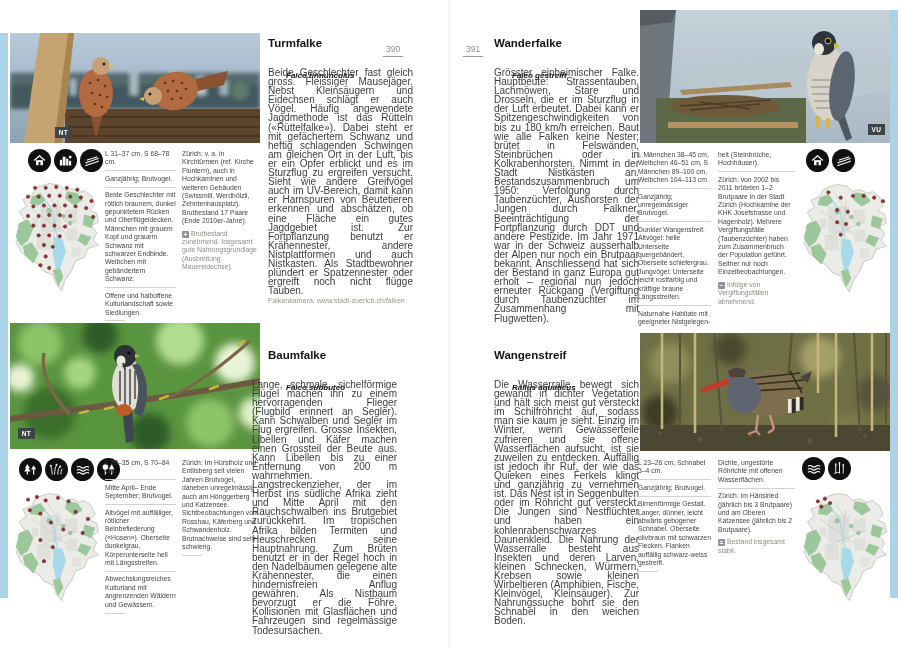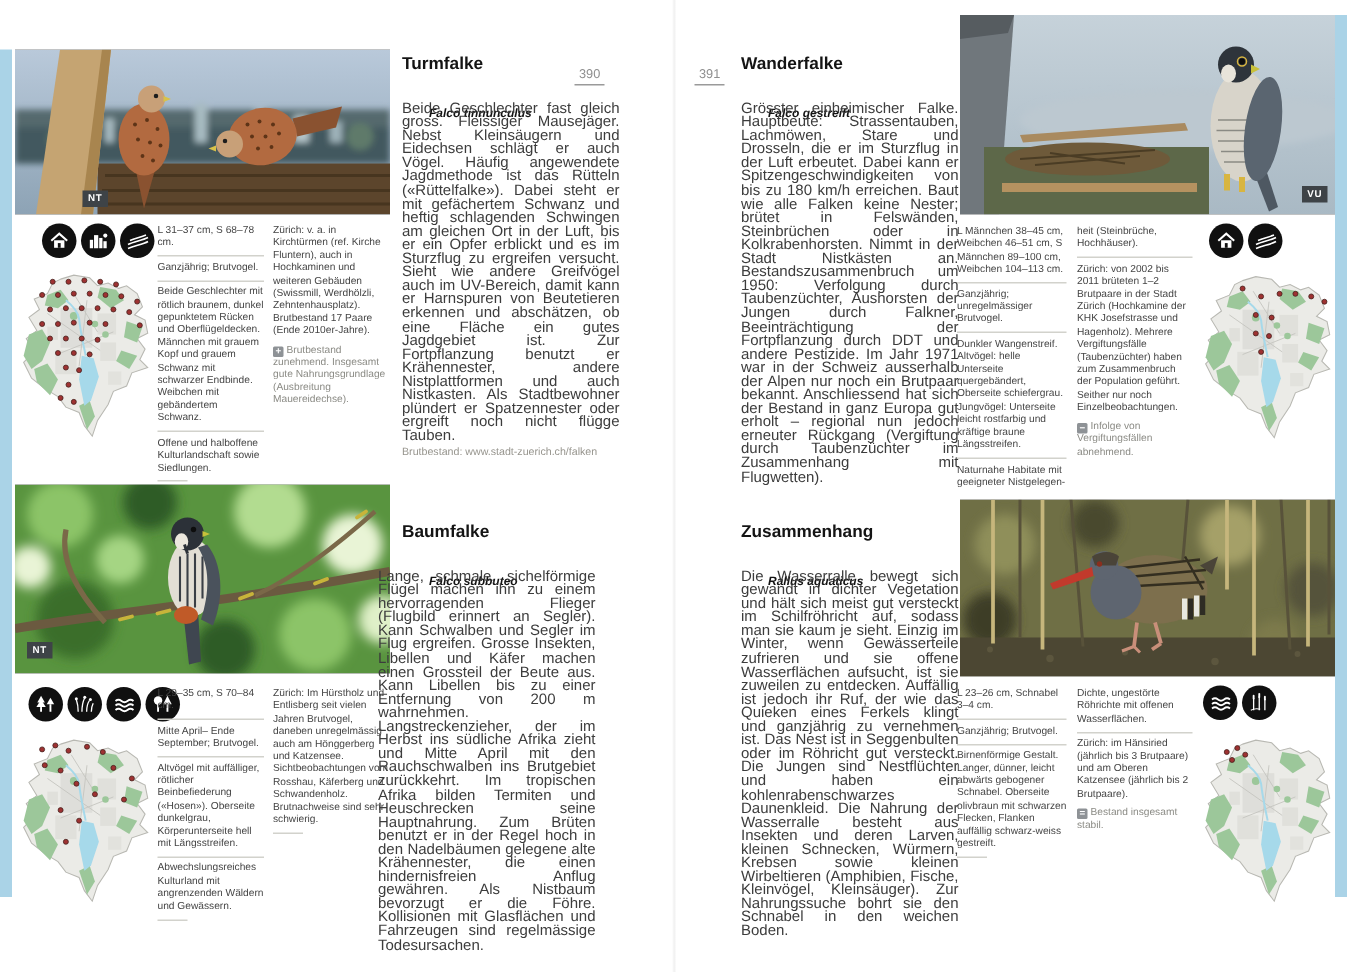--- a/index.html
+++ b/index.html
@@ -139,21 +139,21 @@
             <circle cx="171" cy="65" r="1.3"></circle>
         </g>
       </g>
     </svg>
     <div class="status" style="left:45px;top:94px">NT</div>
   </div>
   <h2 class="sp-title" style="left:268px;top:37px">Turmfalke</h2>
   <p class="sp-latin" style="left:268px;top:53px">Falco tinnunculus</p>
   <div class="main-col" style="left:268px;top:68px">
     <p class="main-text">Beide Geschlechter fast gleich gross. Fleissiger Mausejäger. Nebst Kleinsäugern und Eidechsen schlägt er auch Vögel. Häufig angewendete Jagdmethode ist das Rütteln («Rüttelfalke»). Dabei steht er mit gefächertem Schwanz und heftig schlagenden Schwingen am gleichen Ort in der Luft, bis er ein Opfer erblickt und es im Sturzflug zu ergreifen versucht. Sieht wie andere Greifvögel auch im UV-Bereich, damit kann er Harnspuren von Beutetieren erkennen und abschätzen, ob eine Fläche ein gutes Jagdgebiet ist. Zur Fortpflanzung benutzt er Krähennester, andere Nistplattformen und auch Nistkasten. Als Stadtbewohner plündert er Spatzennester oder ergreift noch nicht flügge Tauben.</p>
-    <p class="note">Brutbestand: www.stadt-zuerich.ch/falken</p>
+    <p class="note">Falkenkamera: www.stadt-zuerich.ch/falken</p>
   </div>
   <div class="hicon-row" style="left:28px;top:149px">
       <div class="hicon">
         <svg viewBox="0 0 24 24" width="15" height="15">
           <path d="M3.5 12 L12 4.5 L20.5 12" fill="none" stroke="#fff" stroke-width="2.2"></path>
           <rect x="6.5" y="11.5" width="11" height="8" fill="#fff"></rect>
           <rect x="10.5" y="14.5" width="3" height="5" fill="#111"></rect>
         </svg>
       </div>
       <div class="hicon">
@@ -431,21 +431,21 @@
     <p class="d-block">Altvögel mit auffälliger, rötlicher Beinbefiederung («Hosen»). Oberseite dunkelgrau, Körperunterseite hell mit Längsstreifen.</p>
     <div class="d-sep"></div>
     <p class="d-block">Abwechslungsreiches Kulturland mit angrenzenden Wäldern und Gewässern.</p>
     <div class="d-sep short"></div>
   </div>
   <div class="dcol" style="left:182px;top:459px;width:77px">
     <p class="d-block">Zürich: Im Hürstholz und Entlisberg seit vielen Jahren Brutvogel, daneben unregelmässig auch am Hönggerberg und Katzensee. Sichtbeobachtungen vom Rosshau, Käferberg und Schwandenholz. Brutnachweise sind sehr schwierig.</p>
     <div class="d-sep short"></div>
   </div>
 
-  <h2 class="sp-title" style="left:494px;top:349px">Zusammenhang</h2>
+  <h2 class="sp-title" style="left:494px;top:349px">Wangenstreif</h2>
   <p class="sp-latin" style="left:494px;top:365px">Rallus aquaticus</p>
   <div class="main-col" style="left:494px;top:380px">
     <p class="main-text">Die Wasserralle bewegt sich gewandt in dichter Vegetation und hält sich meist gut versteckt im Schilfröhricht auf, sodass man sie kaum je sieht. Einzig im Winter, wenn Gewässerteile zufrieren und sie offene Wasserflächen aufsucht, ist sie zuweilen zu entdecken. Auffällig ist jedoch ihr Ruf, der wie das Quieken eines Ferkels klingt und ganzjährig zu vernehmen ist. Das Nest ist in Seggenbulten oder im Röhricht gut versteckt. Die Jungen sind Nestflüchter und haben ein kohlenrabenschwarzes Daunenkleid. Die Nahrung der Wasserralle besteht aus Insekten und deren Larven, kleinen Schnecken, Würmern, Krebsen sowie kleinen Wirbeltieren (Amphibien, Fische, Kleinvögel, Kleinsäuger). Zur Nahrungssuche bohrt sie den Schnabel in den weichen Boden.</p>
   </div>
   <div class="photo" style="left:640px;top:333px;width:250px;height:118px">
     <svg viewBox="0 0 250 118" width="250" height="118">
       <defs>
           <filter id="b4">
             <feGaussianBlur stdDeviation="4"></feGaussianBlur>
           </filter>

